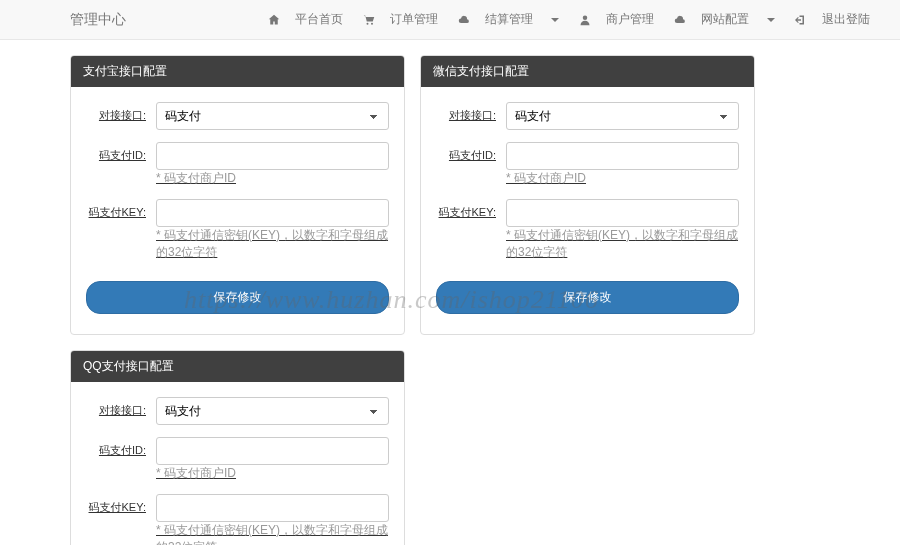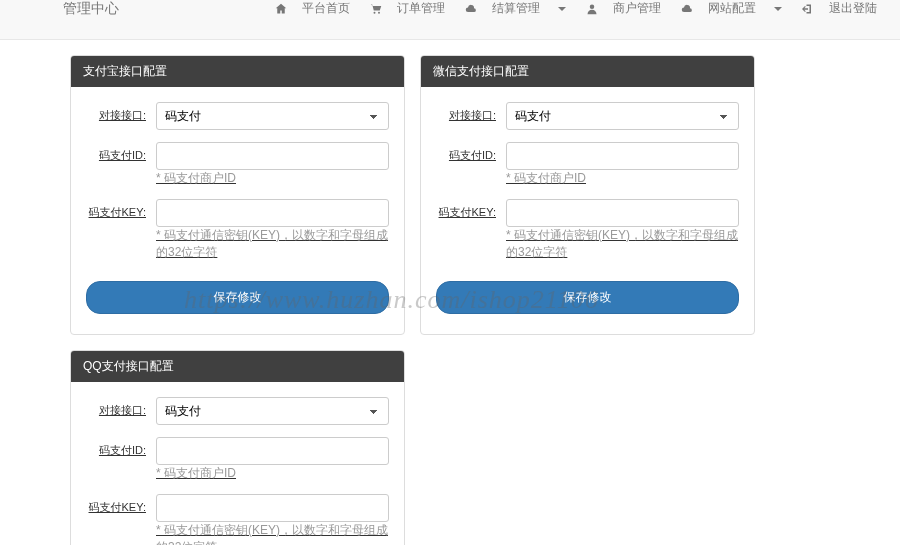--- a/index.html
+++ b/index.html
@@ -1,18 +1,18 @@
 <!DOCTYPE html>
 <html><head>
   <meta charset="utf-8">
   <style>
     * { box-sizing: border-box; margin: 0; padding: 0; }
     body { font-family: "Microsoft YaHei", Arial, sans-serif; font-size: 12px; background: #fff; color: #333; }
     
-    .navbar { background: #f8f8f8; border-bottom: 1px solid #e7e7e7; height: 40px; display: flex; align-items: flex-start; padding: 0 13px; }
+    .navbar { background: #f8f8f8; border-bottom: 1px solid #e7e7e7; height: 40px; display: flex; align-items: center; padding: 0 20px; }
     .navbar-brand { color: #777; font-size: 14px; margin-right: auto; padding-left: 50px; }
     .navbar-nav { display: flex; list-style: none; }
     .navbar-nav li { padding: 0 10px; display: flex; align-items: center; }
     .navbar-nav a { color: #777; text-decoration: none; font-size: 12px; display: flex; align-items: center; gap: 15px; }
     .nav-icon { width: 12px; height: 12px; display: inline-block; }
     .caret { display: inline-block; width: 0; height: 0; border-left: 4px solid transparent; border-right: 4px solid transparent; border-top: 4px solid #777; margin-left: 3px; vertical-align: middle; }
     
     .container { max-width: 820px; margin: 15px auto 0 70px; display: flex; flex-wrap: wrap; gap: 15px; position: relative; }
     
     .panel { border: 1px solid #ddd; border-radius: 4px; width: 335px; background: #fff; }

